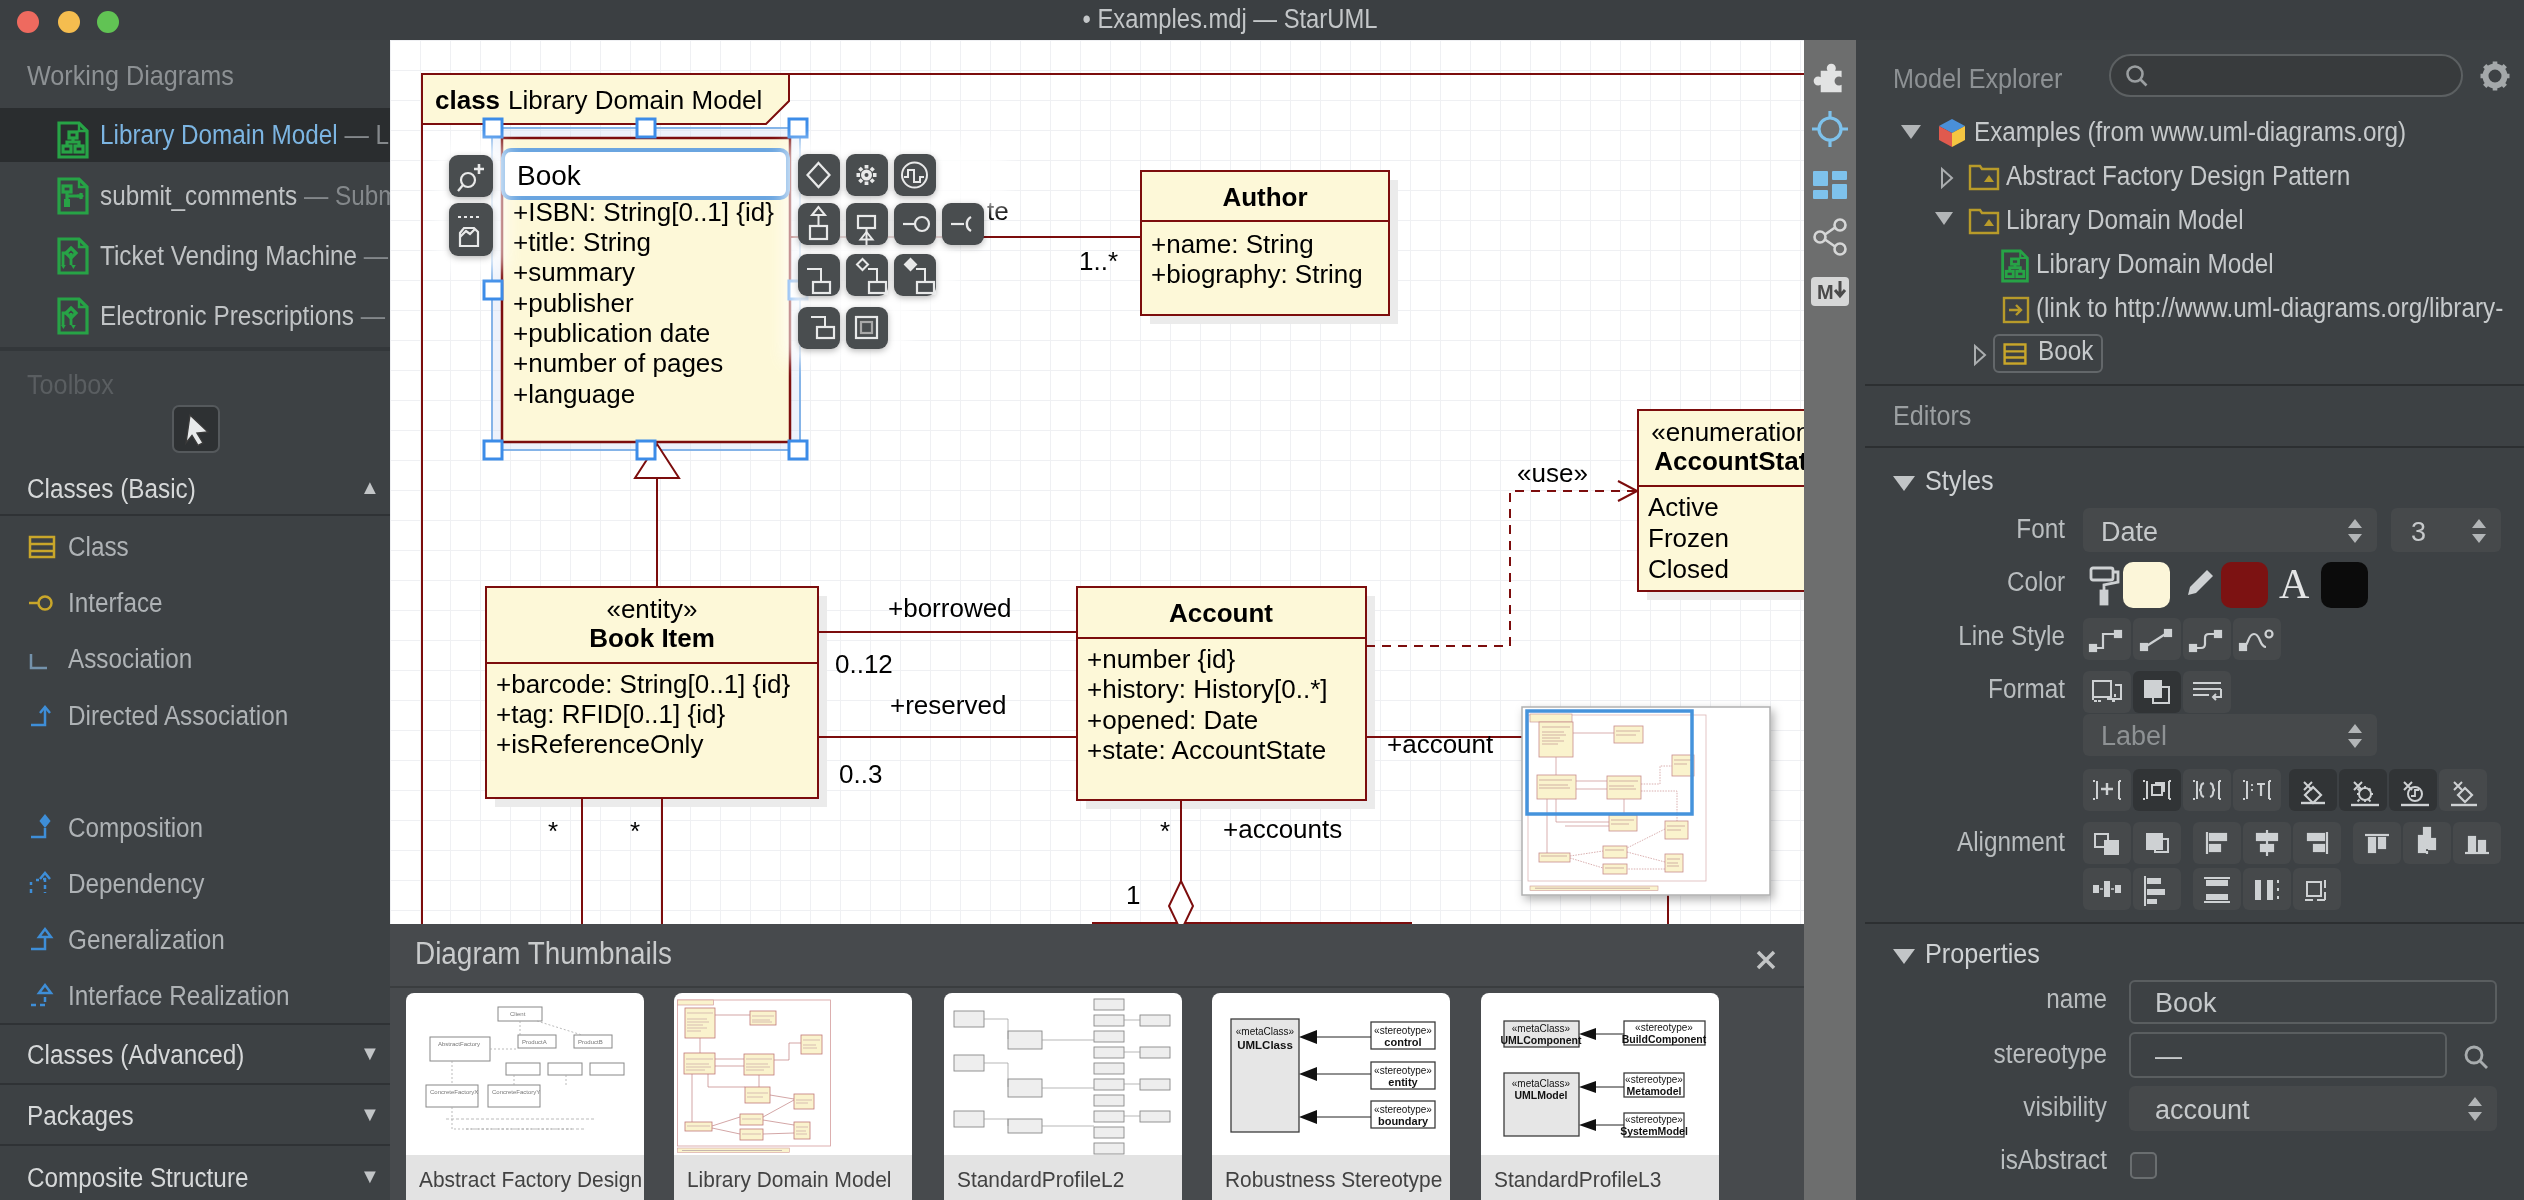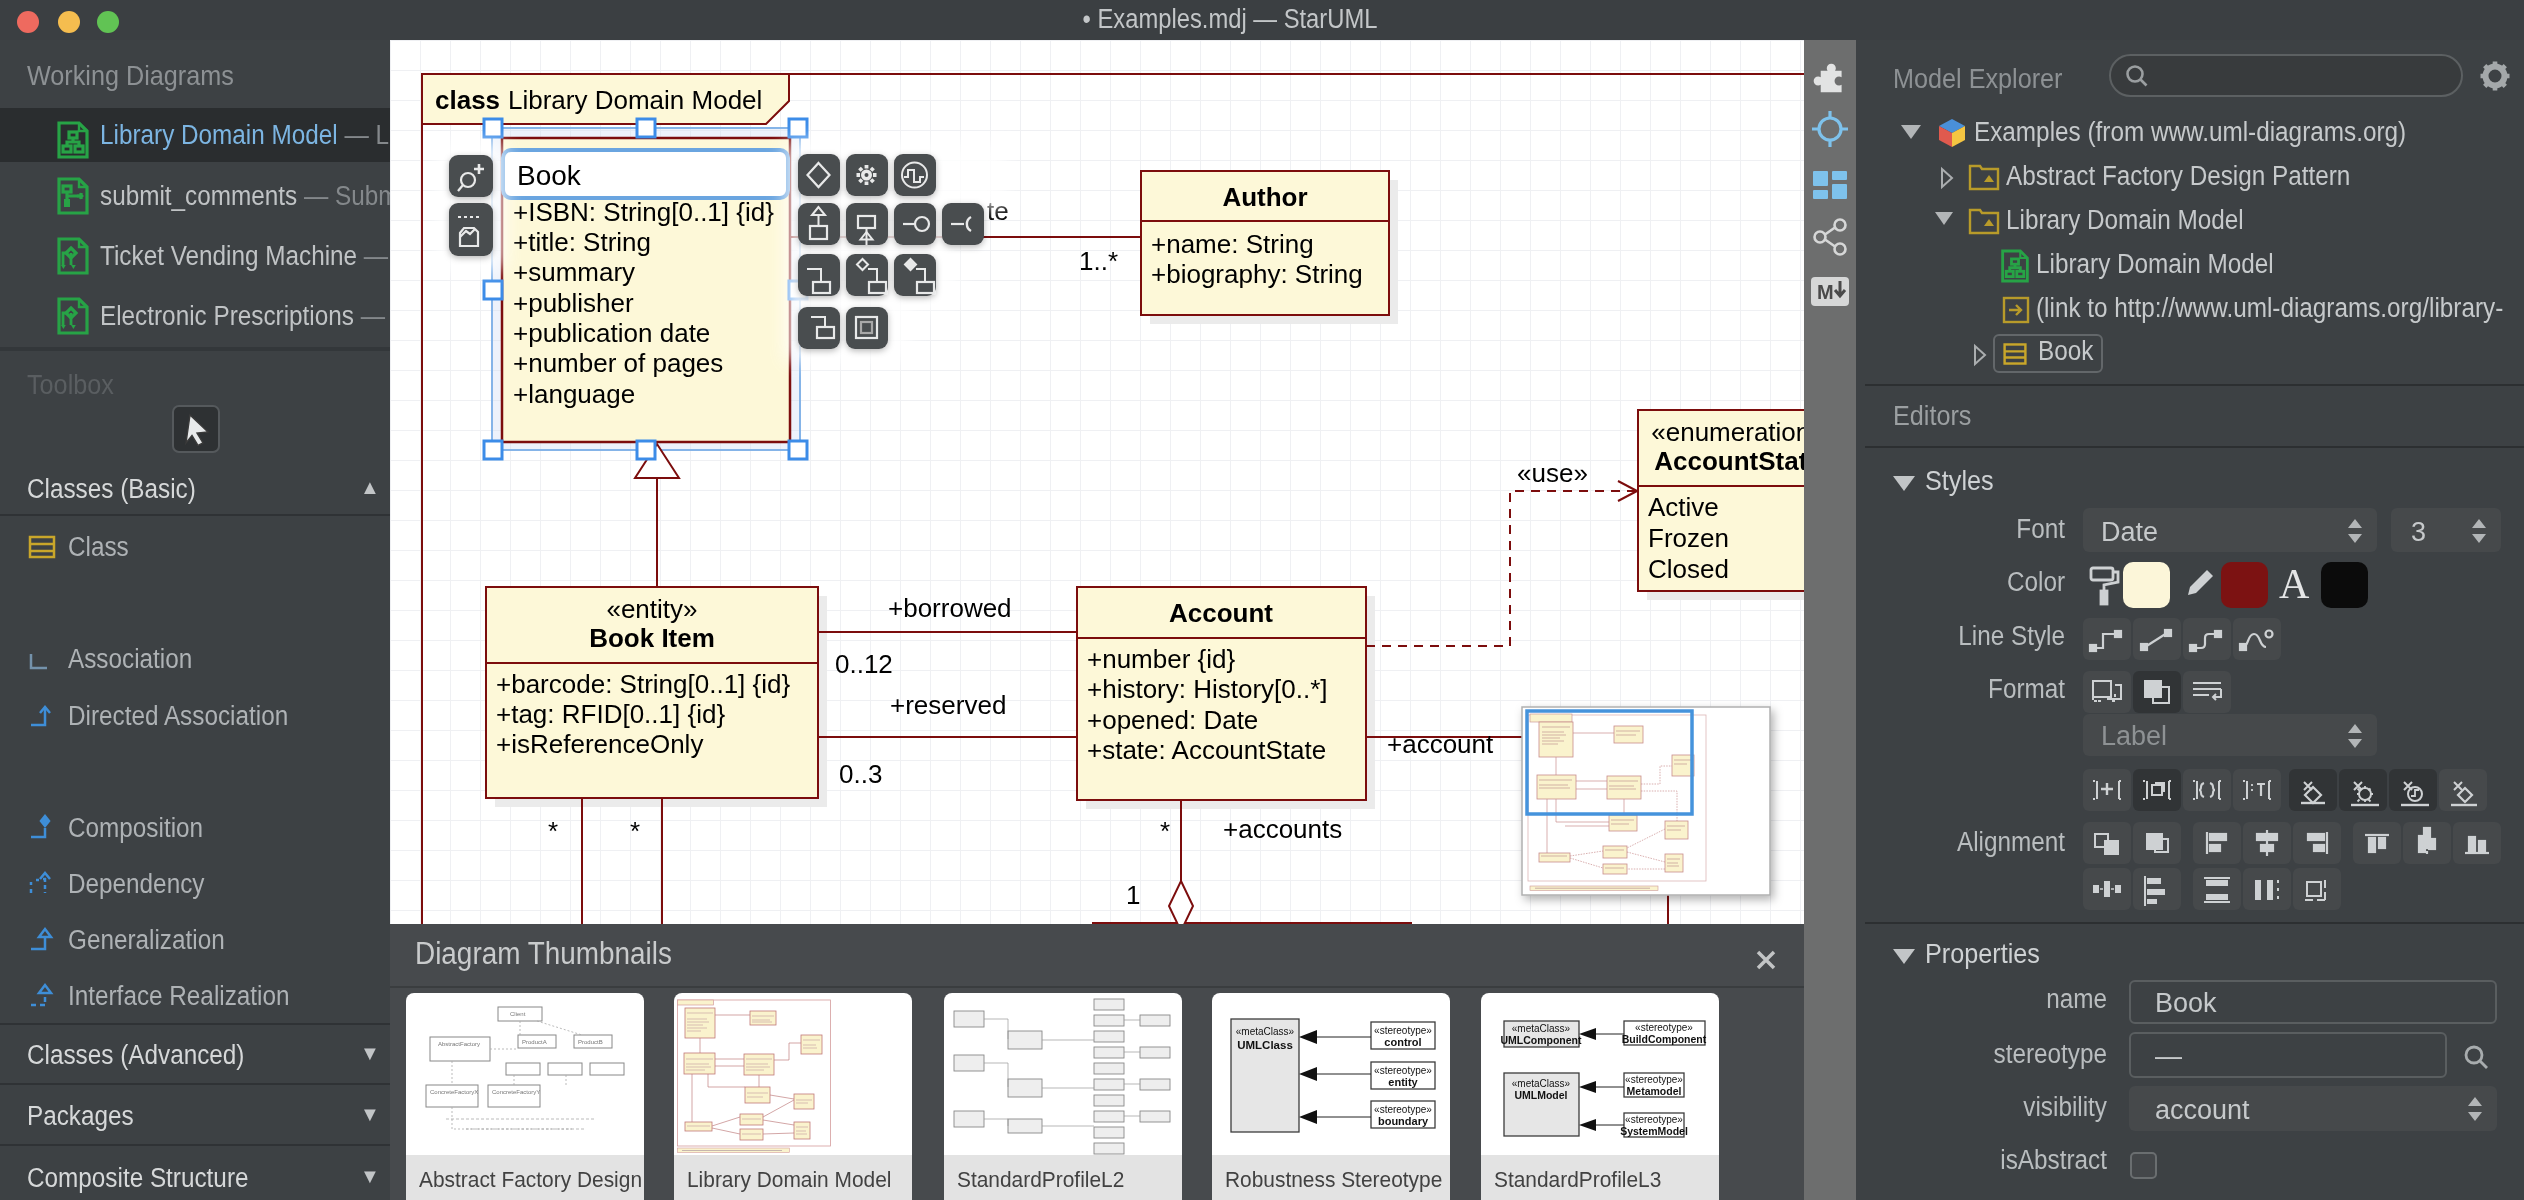--- a/index.html
+++ b/index.html
@@ -110,20 +110,27 @@
 <div class="abs sec-hdr" style="left:27px; top:474px;">Classes (Basic)</div>
 <div class="abs sec-tri" style="left:360px; top:476px;">▲</div>
 <div class="abs divider" style="top:514px;"></div>
 
 <div class="abs tool-row" style="top:519px;">
   <svg width="30" height="30" viewBox="0 0 30 30" fill="none" stroke="#c9a62a" stroke-width="2.5">
         <rect x="3" y="5" width="24" height="20"></rect>
         <path d="M3 12h24M3 19h24"></path>
       </svg>
   <span class="txt">Class</span>
+</div>
+<div class="abs tool-row" style="top:575px;">
+  <svg width="30" height="30" viewBox="0 0 30 30" fill="none" stroke="#c9a62a" stroke-width="2.5">
+        <path d="M2 15h9"></path>
+        <circle cx="18" cy="15" r="6.5"></circle>
+      </svg>
+  <span class="txt">Interface</span>
 </div>
 <div class="abs tool-row" style="top:631px;">
   <svg width="30" height="30" viewBox="0 0 30 30" fill="none" stroke="#7492ab" stroke-width="2.5">
         <path d="M4 10v14h16"></path>
       </svg>
   <span class="txt">Association</span>
 </div>
 <div class="abs tool-row" style="top:688px;">
   <svg width="30" height="30" viewBox="0 0 30 30" fill="none" stroke="#3e8ed8" stroke-width="2.5">
         <path d="M4 24h14V8"></path>

